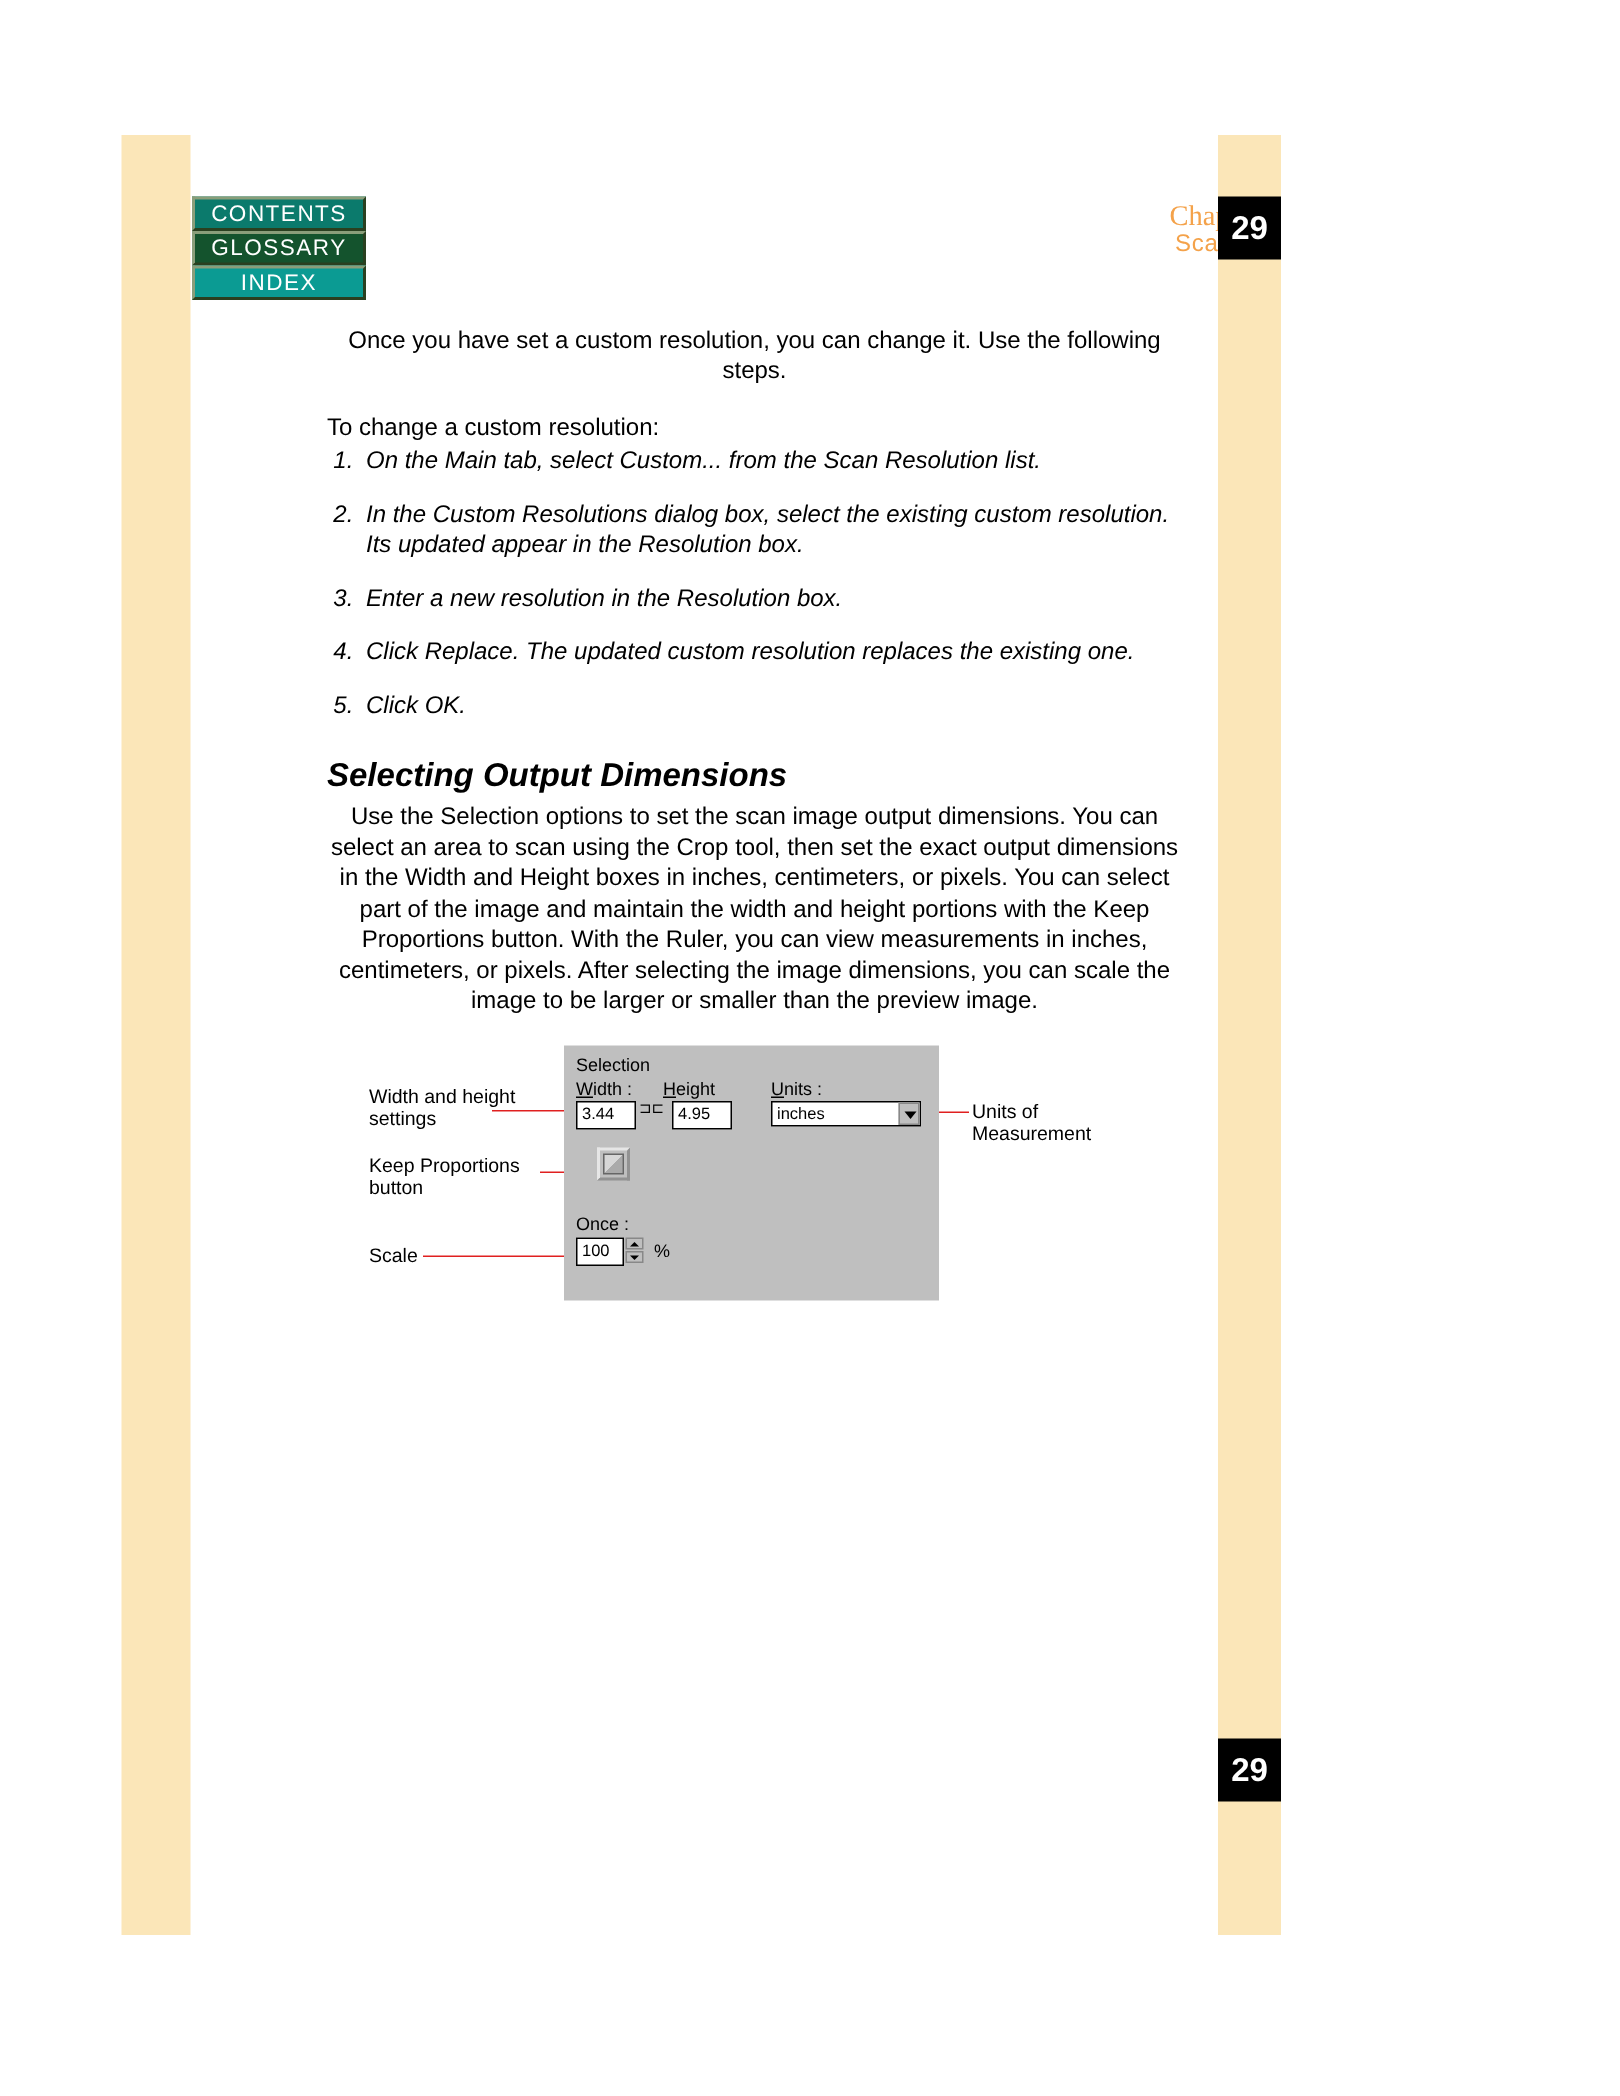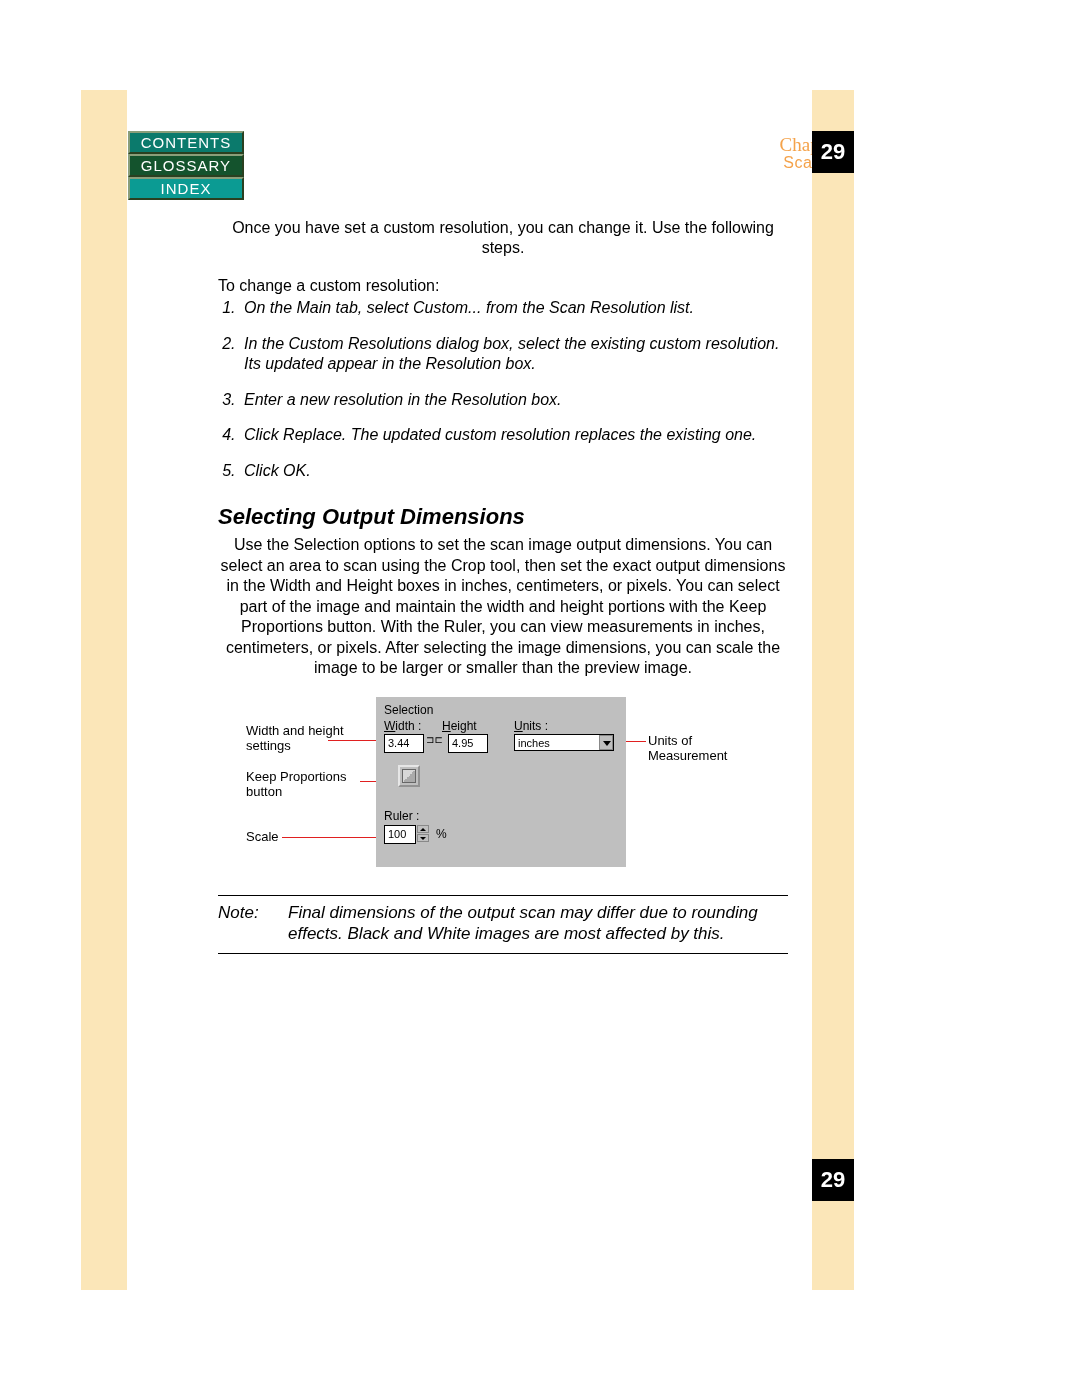--- a/index.html
+++ b/index.html
@@ -272,34 +272,26 @@
 
       <div class="gp-drop" style="left:138px; top:37px; width:100px;">
         <span>inches</span>
         <div class="gp-drop-arrow"></div>
       </div>
 
       <div class="gp-btn" style="left:22px; top:68px;">
         <div class="gp-btn-inner"></div>
       </div>
 
-      <div class="gp-label" style="left:8px; top:112px;">Ruler :</div>
+      <div class="gp-label" style="left:8px; top:112px;">Once :</div>
       <div class="gp-input" style="left:8px; top:128px; width:32px;">100</div>
       <div class="gp-spin" style="left:41px; top:128px;">
         <div class="up"></div>
         <div class="dn"></div>
       </div>
       <div class="gp-label" style="left:60px; top:130px;">%</div>
     </div>
   </div>
 
-  <div class="note-block">
-    <hr class="note-rule">
-    <div class="note-row">
-      <div class="note-label">Note:</div>
-      <div class="note-text">Final dimensions of the output scan may differ due to rounding effects. Black and White images are most affected by this.</div>
-    </div>
-    <hr class="note-rule">
-  </div>
 
 </div>
 
 <div class="page-badge-bottom">29</div>
 
 </body></html>

